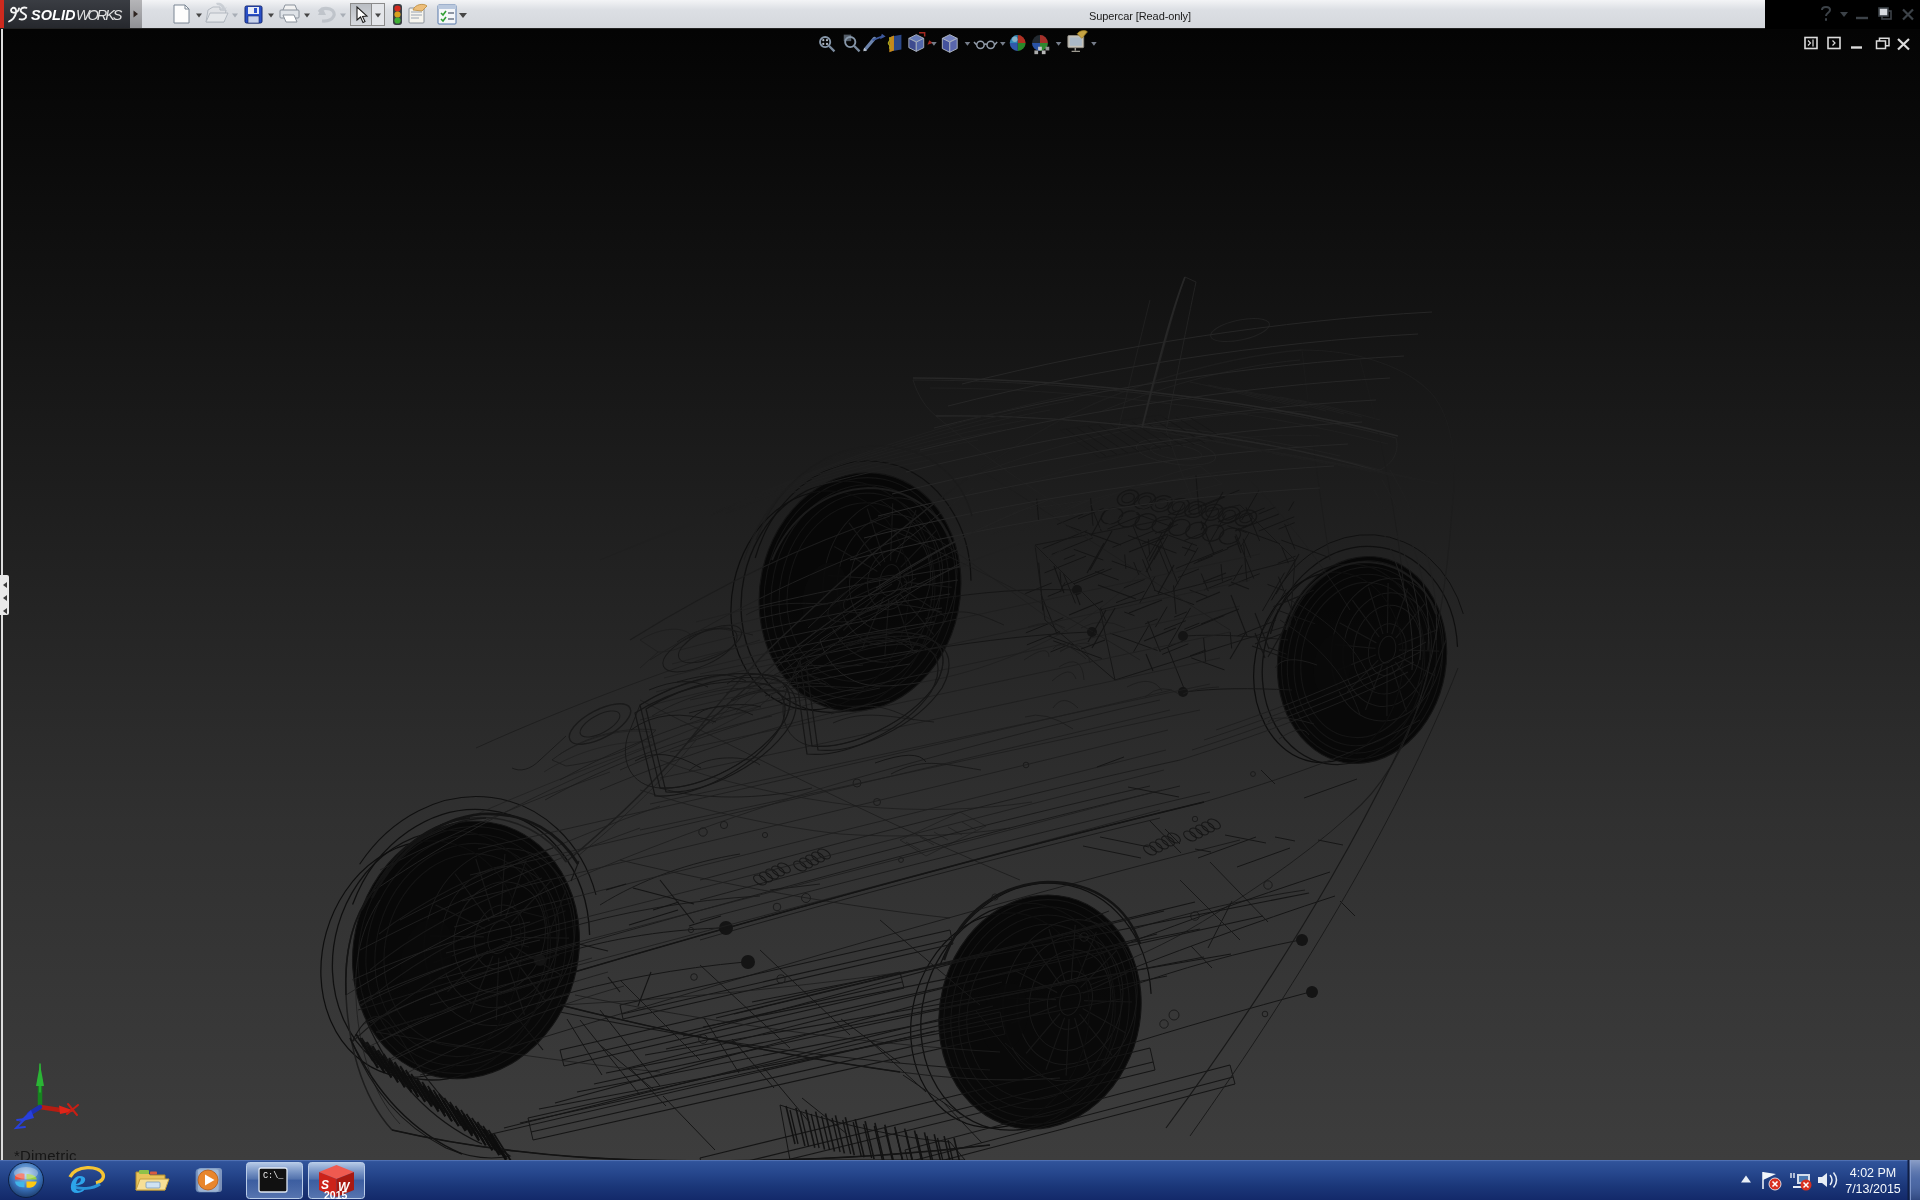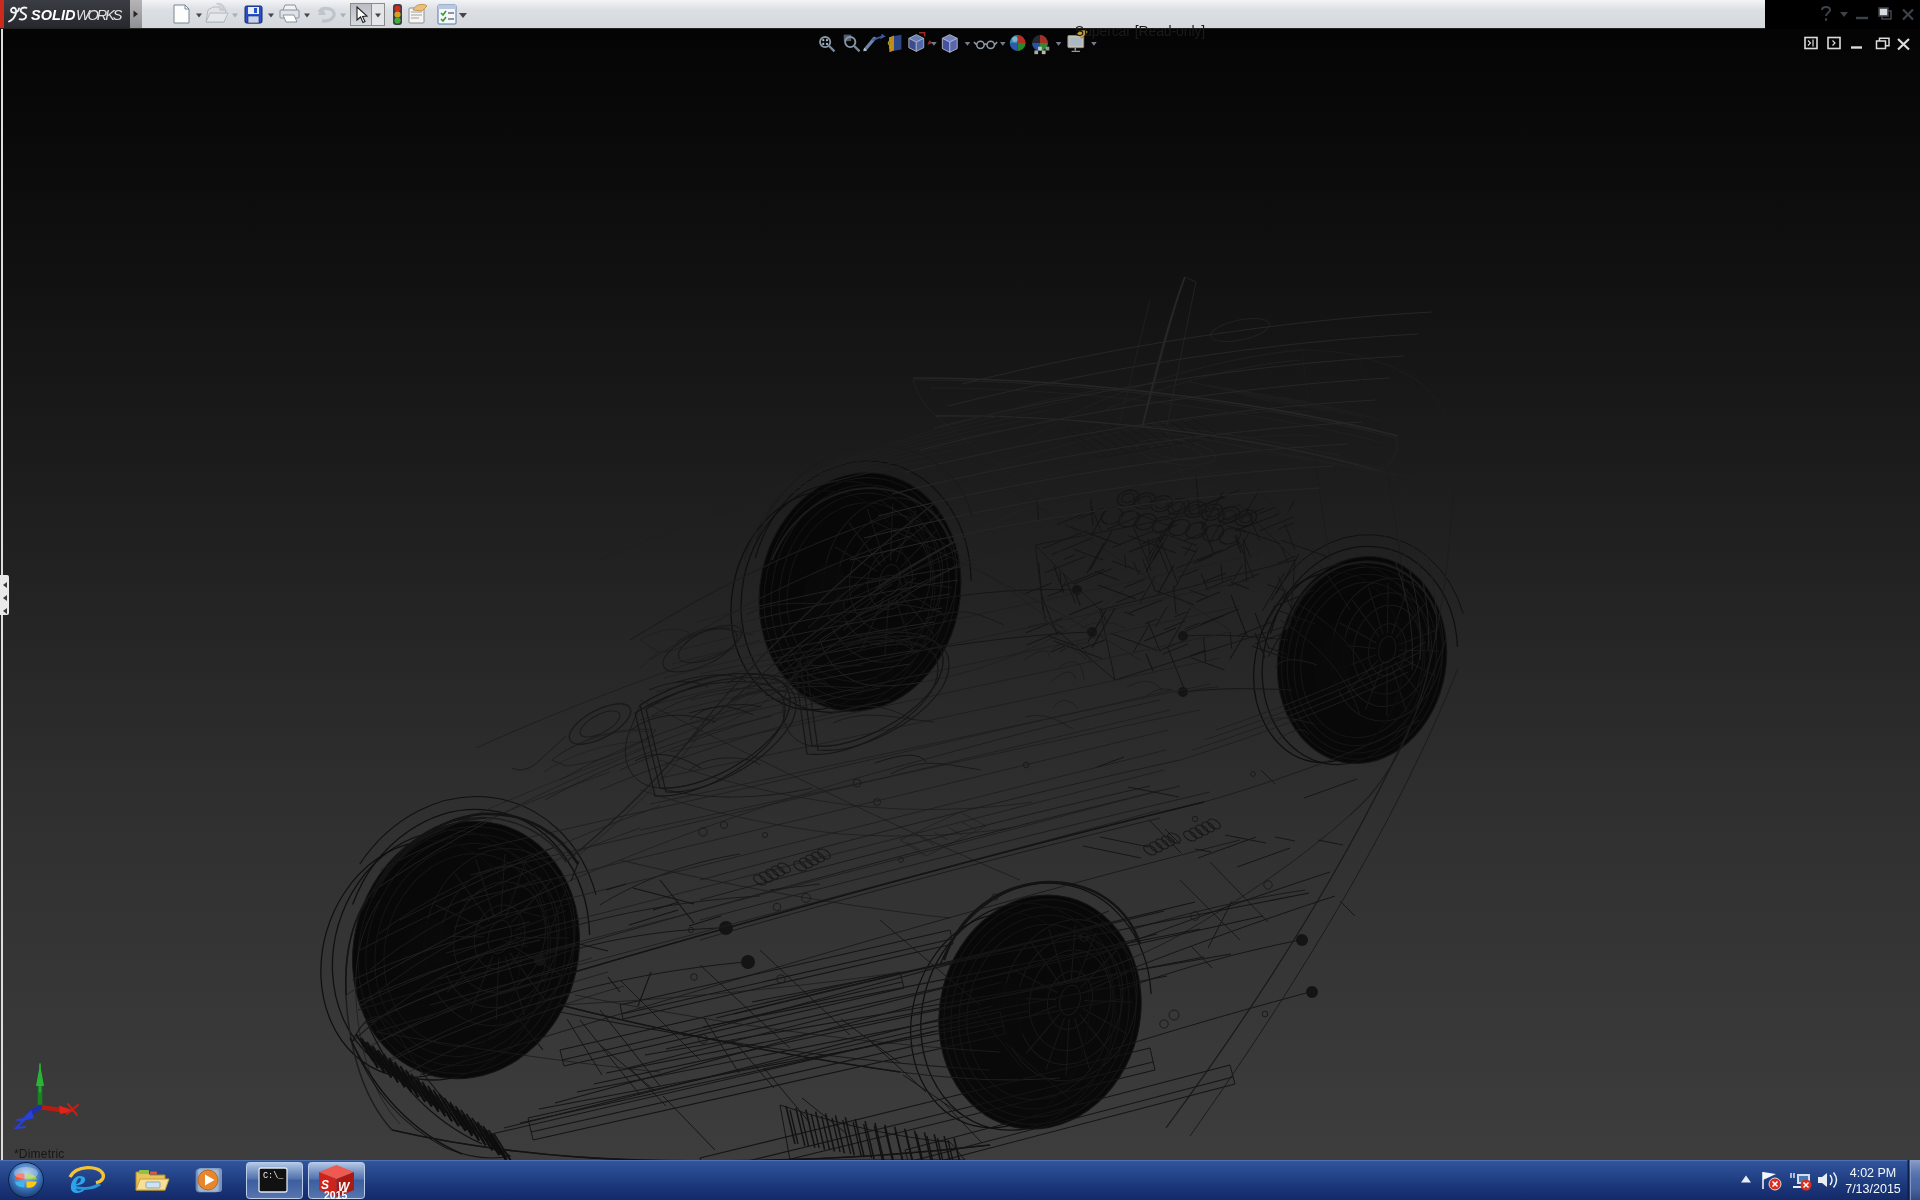--- a/index.html
+++ b/index.html
@@ -4,28 +4,28 @@
 <style>
   html,body{margin:0;padding:0;width:1920px;height:1200px;overflow:hidden;
     background:#000;font-family:"Liberation Sans",sans-serif;-webkit-font-smoothing:antialiased;}
   #titlebar{position:absolute;left:0;top:0;width:1765px;height:28px;
     background:linear-gradient(#f3f4f6,#dcdfe4 35%,#d4d7dc);border-bottom:1px solid #222;}
   #logo{position:absolute;left:0;top:0;width:130px;height:28px;
     background:linear-gradient(#3a3d43,#26282d);}
   #logobtn{position:absolute;left:130px;top:0;width:12px;height:28px;
     background:linear-gradient(#b5b5b8,#8f9094);}
   #redstrip{position:absolute;left:0;top:0;width:4px;height:28px;background:#cd2a1e;}
-  #title{position:absolute;left:1040px;top:23px;width:200px;text-align:center;
-    color:#1b1b1b;font-size:14px;letter-spacing:-0.1px;}
+  #title{position:absolute;left:1040px;top:10px;width:200px;text-align:center;
+    color:#1b1b1b;font-size:11px;letter-spacing:-0.1px;}
   #viewport{position:absolute;left:0;top:29px;width:1920px;height:1131px;
     background:linear-gradient(#040404,#101010 20%,#202020 45%,#303030 70%,#3d3d3d);}
   #leftline{position:absolute;left:1px;top:0;width:2px;height:1131px;background:#ddd;}
   #lefttab{position:absolute;left:0px;top:546px;width:9px;height:40px;background:#e9e9e9;
     border-radius:0 2px 2px 0;}
-  #dimetric{position:absolute;left:14px;top:1118px;color:#161616;font-size:12px;letter-spacing:0.2px;}
+  #dimetric{position:absolute;left:14px;top:1118px;color:#161616;font-size:15px;letter-spacing:0.2px;}
   #taskbar{position:absolute;left:0;top:1160px;width:1920px;height:40px;
     background:linear-gradient(#5c7cbe 0%,#30539a 4%,#27488e 30%,#1b3779 65%,#13296a 100%);}
 </style>
 </head>
 <body>
 <div id="viewport">
   <svg id="car" width="1920" height="1131" viewBox="0 29 1920 1131" style="position:absolute;left:0;top:0">
 <ellipse cx="466.0" cy="950.0" rx="112.0" ry="130.0" transform="rotate(16 466.0 950.0)" fill="#060606" stroke="none" stroke-width="1.0" opacity="0.95"></ellipse>
 <ellipse cx="466.0" cy="950.0" rx="112.0" ry="130.0" transform="rotate(16 466.0 950.0)" fill="none" stroke="#141414" stroke-width="1.1"></ellipse>
 <ellipse cx="466.0" cy="950.0" rx="106.4" ry="124.8" transform="rotate(16 466.0 950.0)" fill="none" stroke="#141414" stroke-width="1.1"></ellipse>

